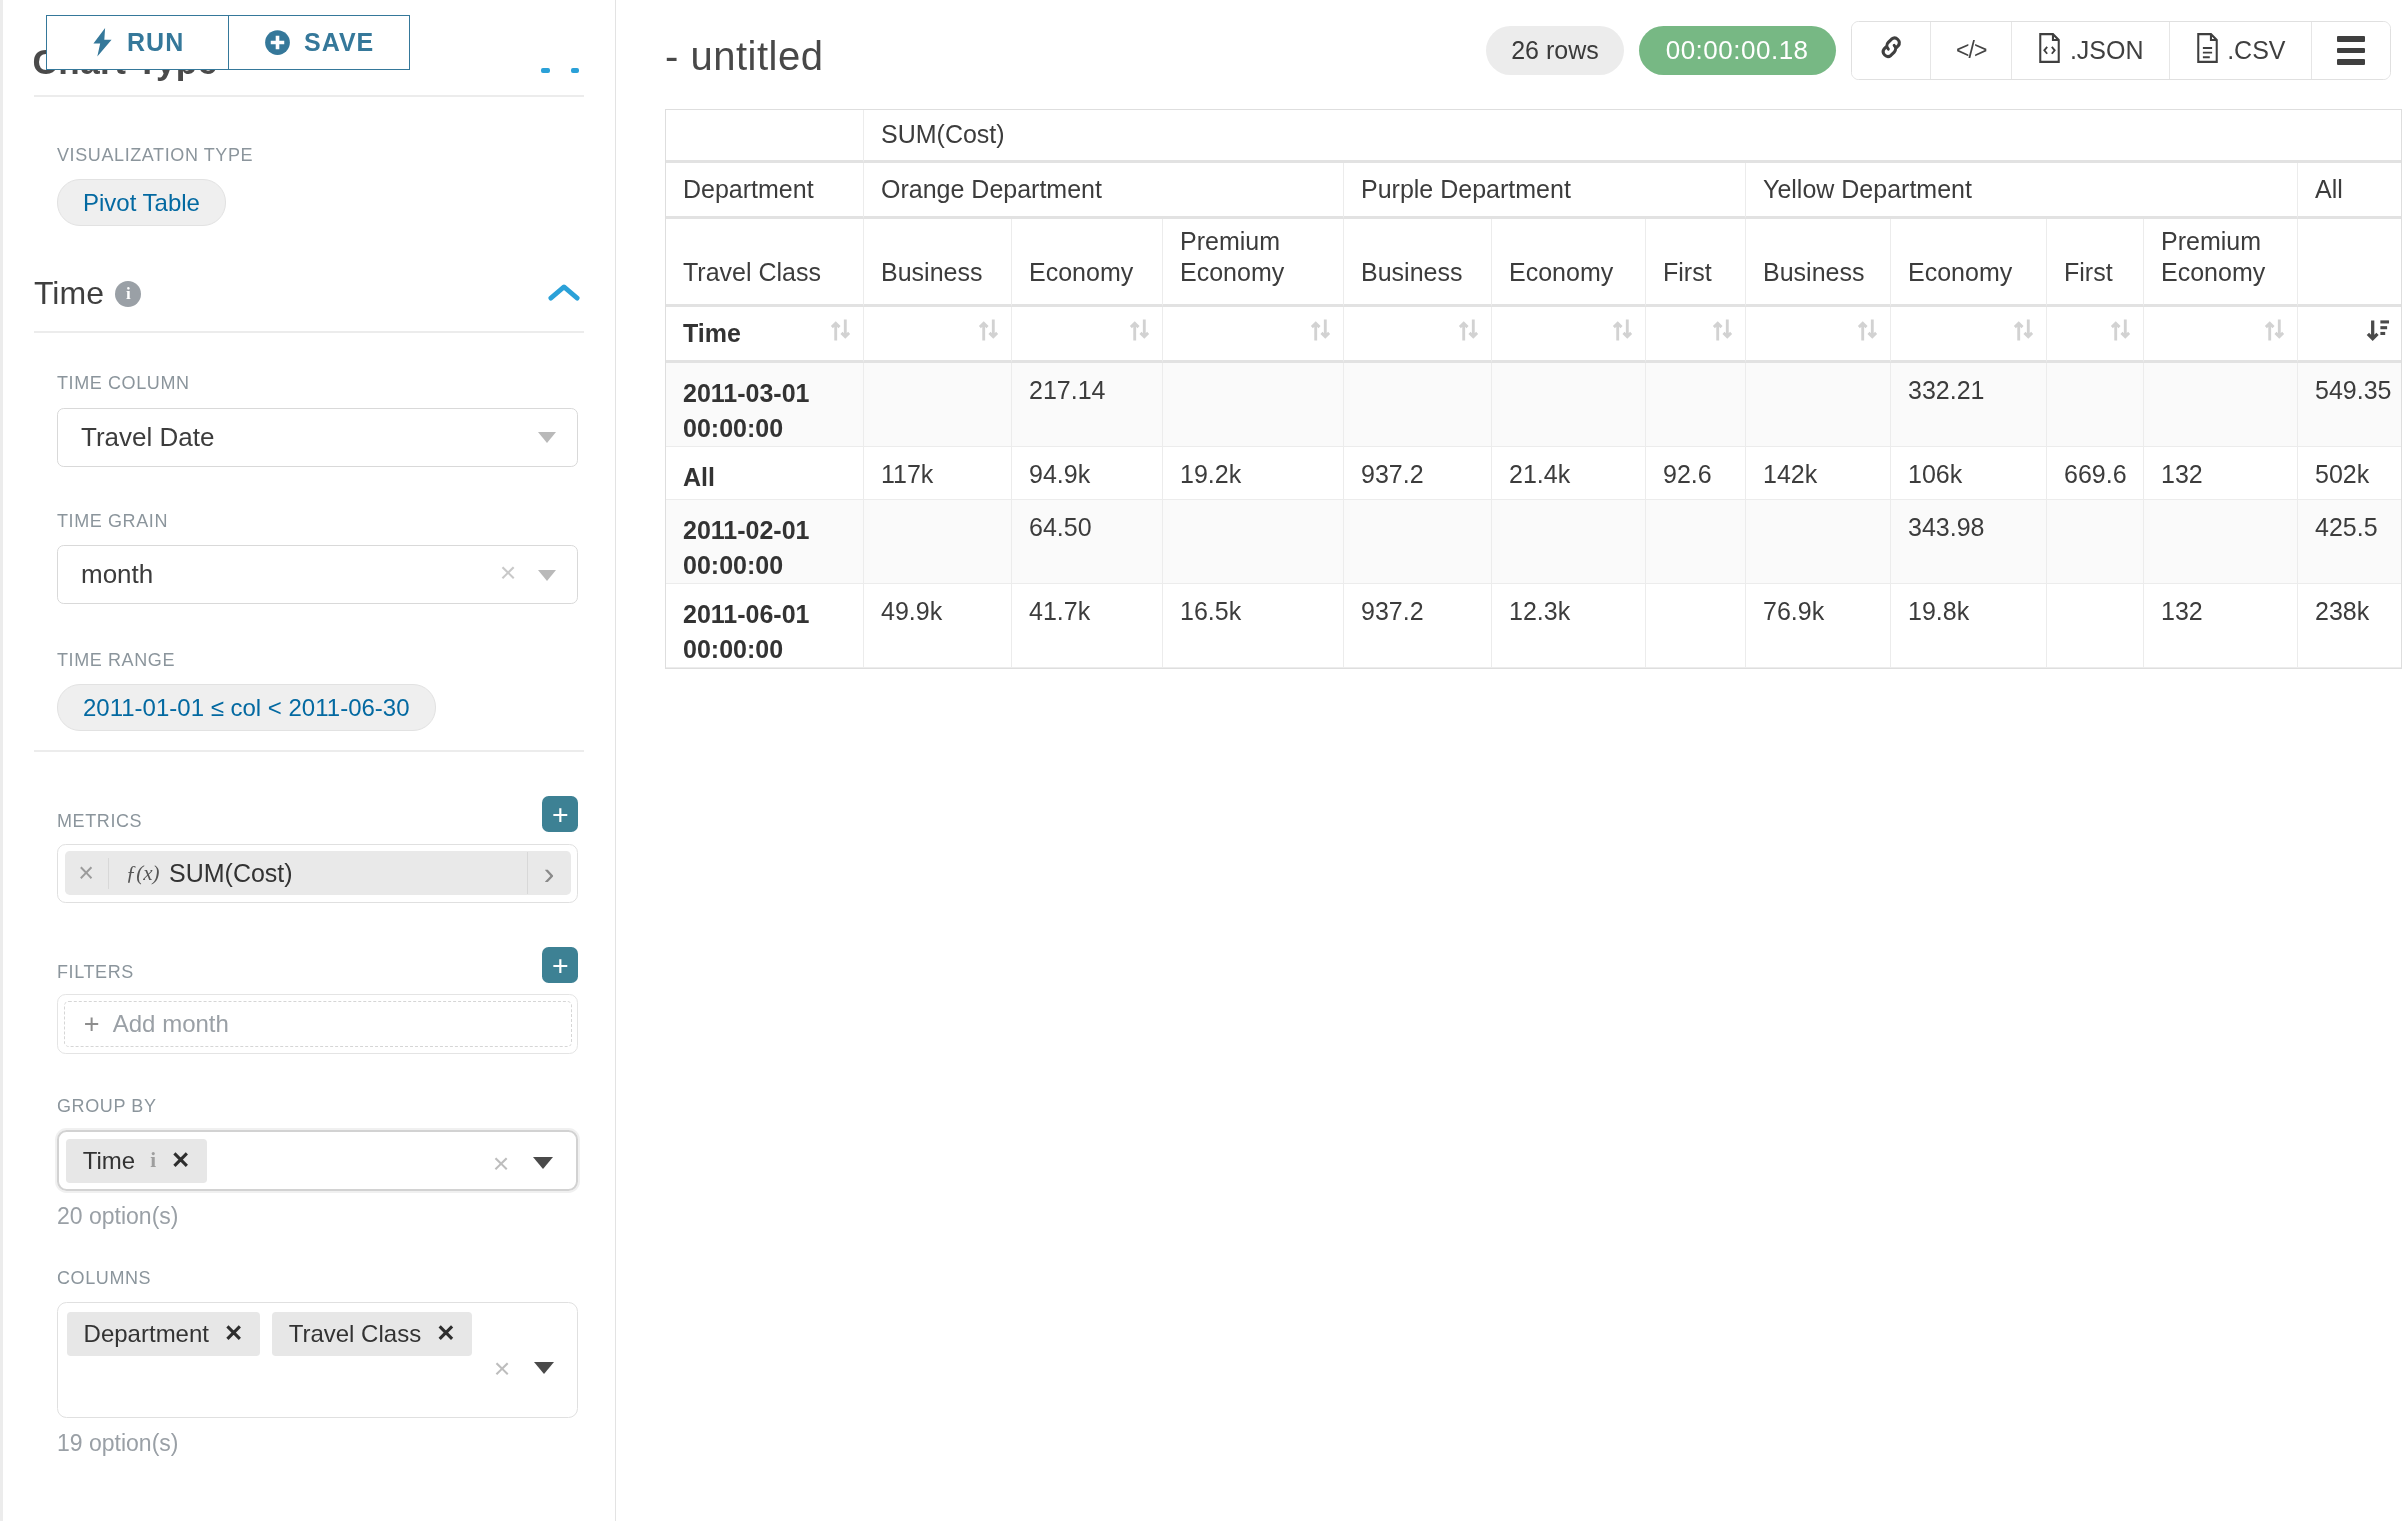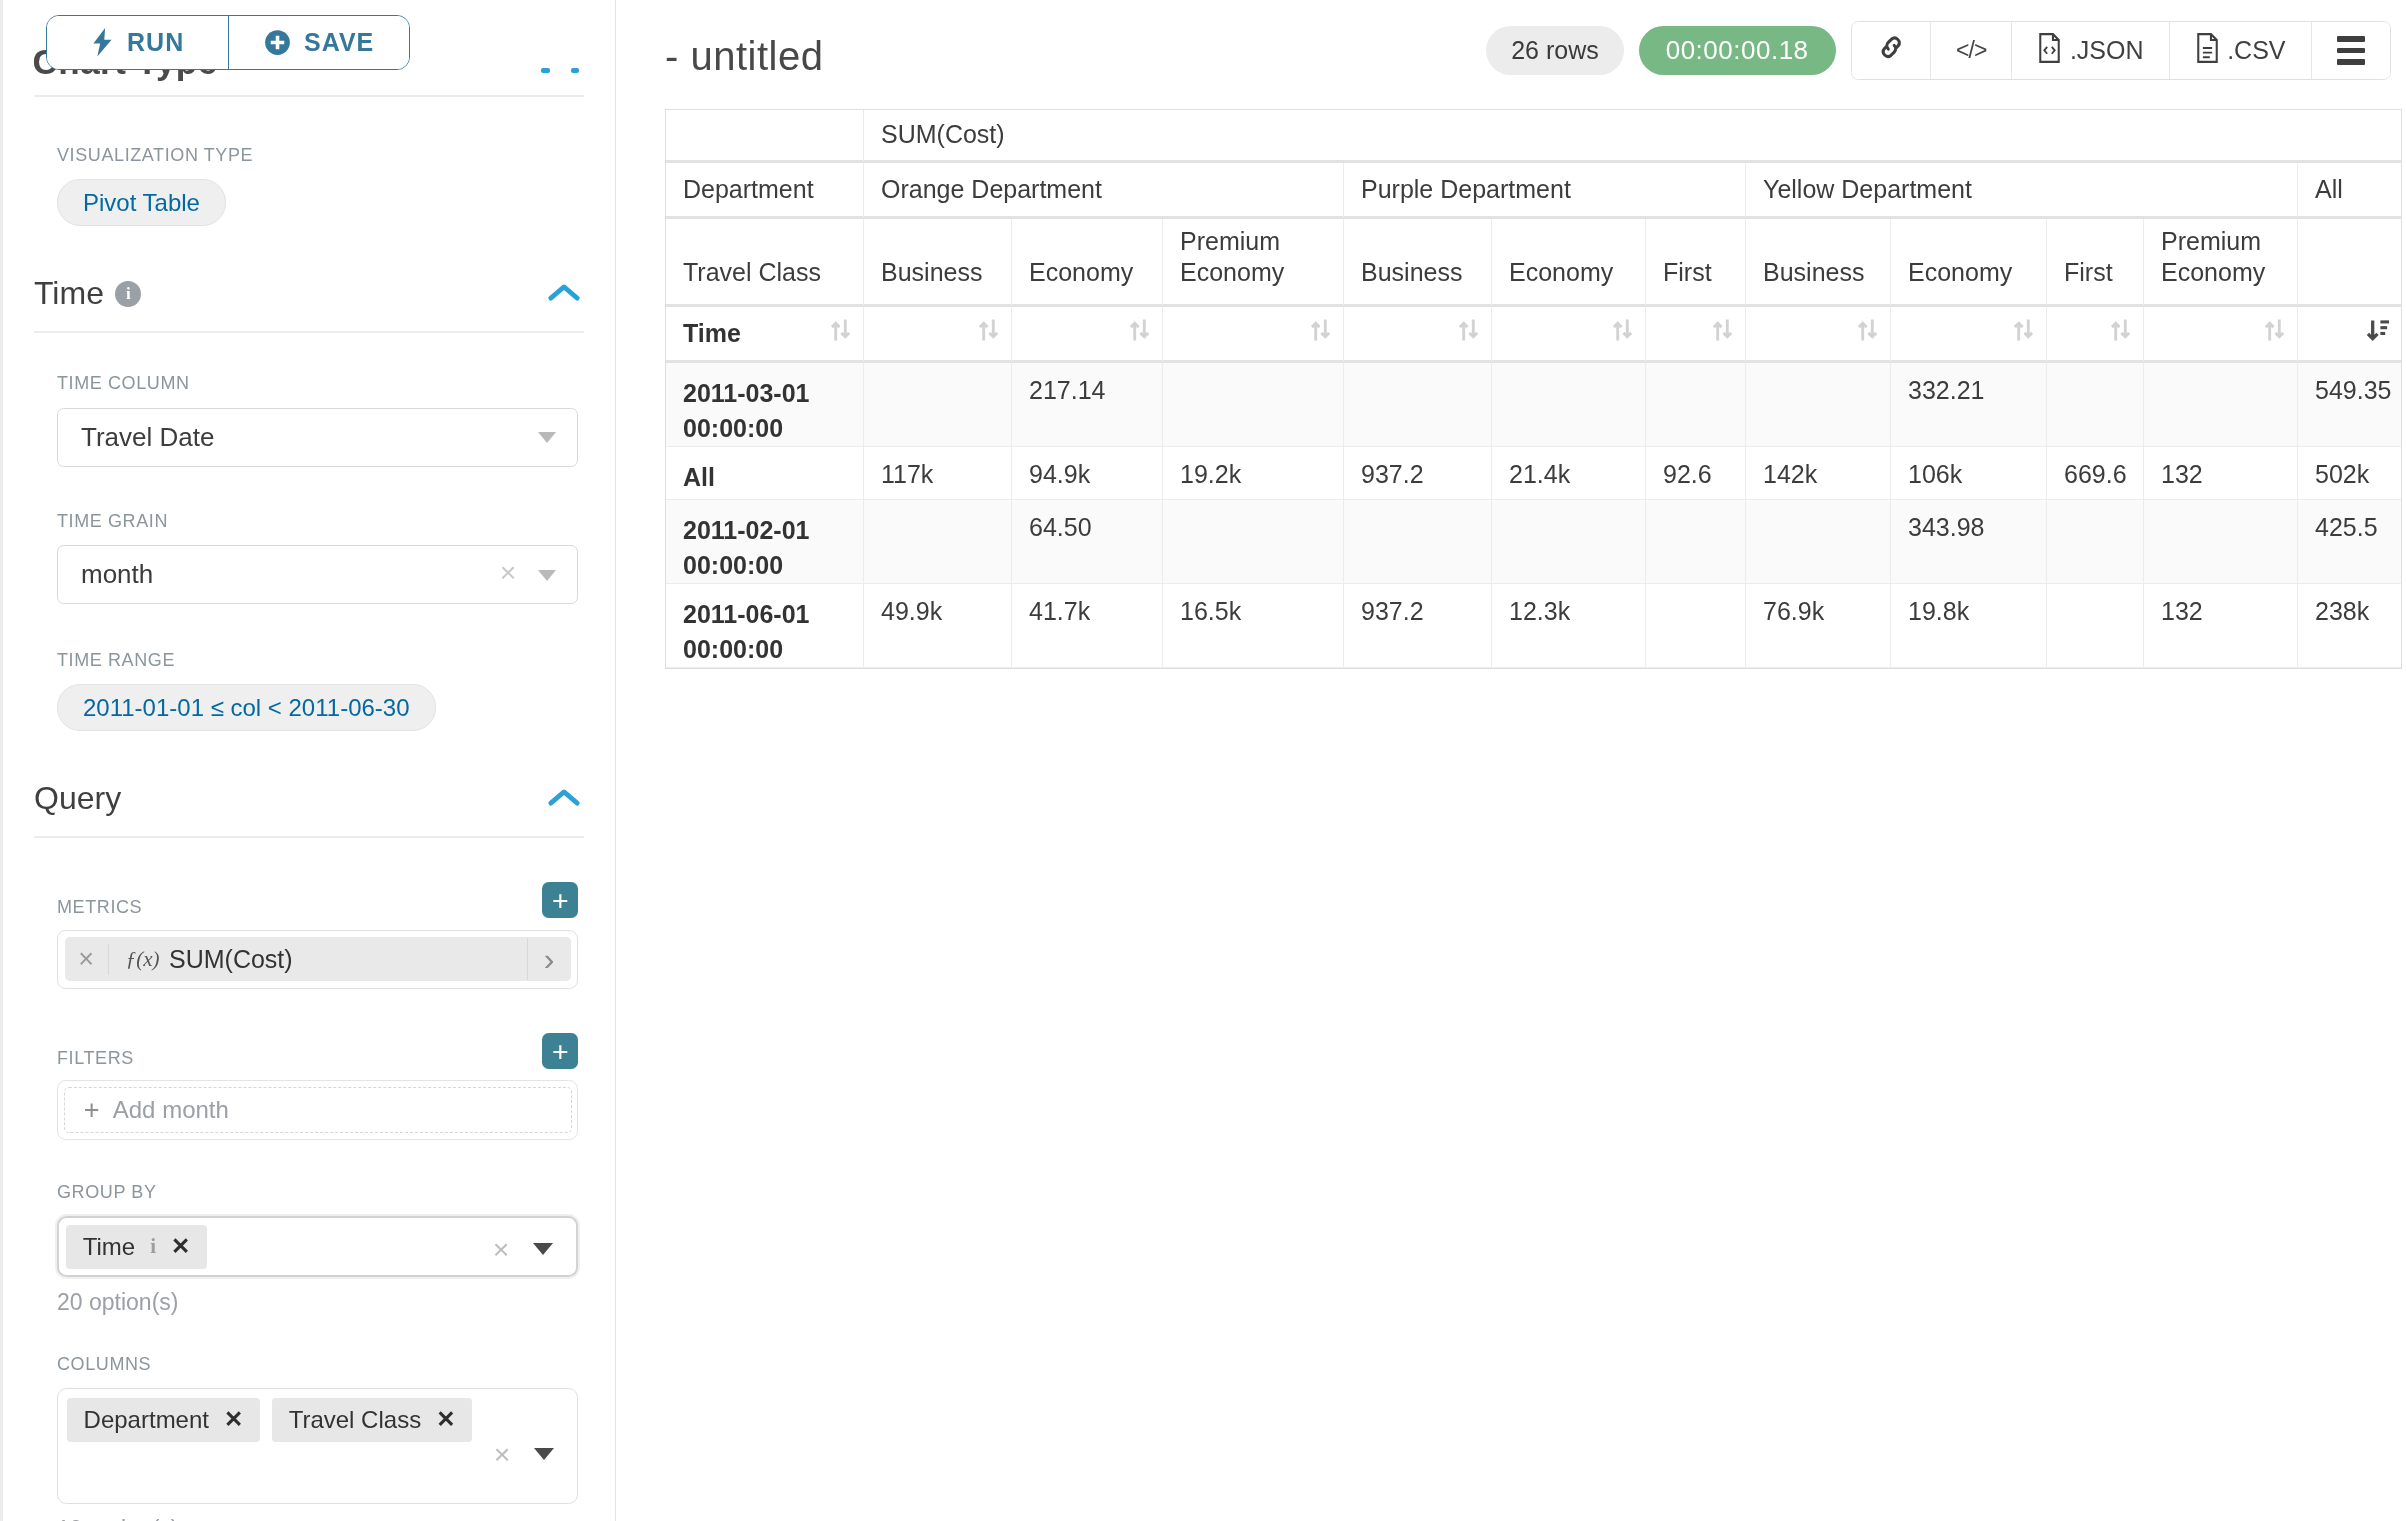--- a/index.html
+++ b/index.html
@@ -10,21 +10,21 @@
   
   .sidebar { position:relative; width:616px; height:1522px; border-right:1px solid #e3e3e3;
     border-left:3.8px solid #ececec; background:#fff; overflow:hidden; flex:0 0 616px; }
 
   .clipped-heading { position:absolute; top:42px; left:29.5px; font-size:35px; font-weight:700;
     color:#4a4a4a; letter-spacing:0.5px; z-index:1; }
   .caret-dots { position:absolute; top:68px; left:538px; z-index:3; display:flex; gap:21px; }
   .caret-dots i { display:block; width:8.6px; height:4.8px; background:#2ba1d8; border-radius:1.9px; }
 
   .btnbar { position:absolute; top:15px; left:43px; z-index:2; display:flex; background:#fff;
-    border:1.9px solid #35789a; border-radius:13px; overflow:hidden; }
+    border:1.9px solid #35789a; border-radius:0; overflow:hidden; }
   .btnbar .btn { display:flex; align-items:center; justify-content:center; gap:13.3px;
     width:181px; height:53px; color:#35789a; font-size:25px; font-weight:700;
     letter-spacing:1px; background:#fff; cursor:pointer; }
   .btnbar .btn + .btn { border-left:1.9px solid #35789a; }
   .btn svg { display:block; }
 
   .side-scroll { position:absolute; top:95px; left:0; right:0; bottom:0; padding:0 31px; }
   .hdiv { height:1.9px; background:#ececec; margin-top:0; }
 
   .ctl { margin-left:23px; margin-right:5.7px; }
@@ -187,28 +187,20 @@
           <span class="clear-x">×</span>
           <span class="caret-down"></span>
         </div>
       </div>
 
       <div class="ctl" style="margin-top:46px;">
         <div class="lbl">TIME RANGE</div>
         <span class="pill">2011-01-01 ≤ col &lt; 2011-06-30</span>
       </div>
 
-      <div class="section-head">
-        <span class="section-title">Query</span>
-        <span class="sec-caret">
-          <svg width="32" height="19" viewBox="0 0 34 20">
-              <path d="M3 16 L17 4 L31 16" fill="none" stroke="#2ba1d8" stroke-width="5" stroke-linecap="round" stroke-linejoin="round"></path>
-            </svg>
-        </span>
-      </div>
       <div class="hdiv" style="margin-top:19px;"></div>
 
       <div class="ctl">
         <div class="plus-row">
           <div class="lbl">METRICS</div>
           <div class="plus-btn">+</div>
         </div>
         <div class="metricbox">
           <div class="metric-pill">
             <span class="metric-x">×</span>

